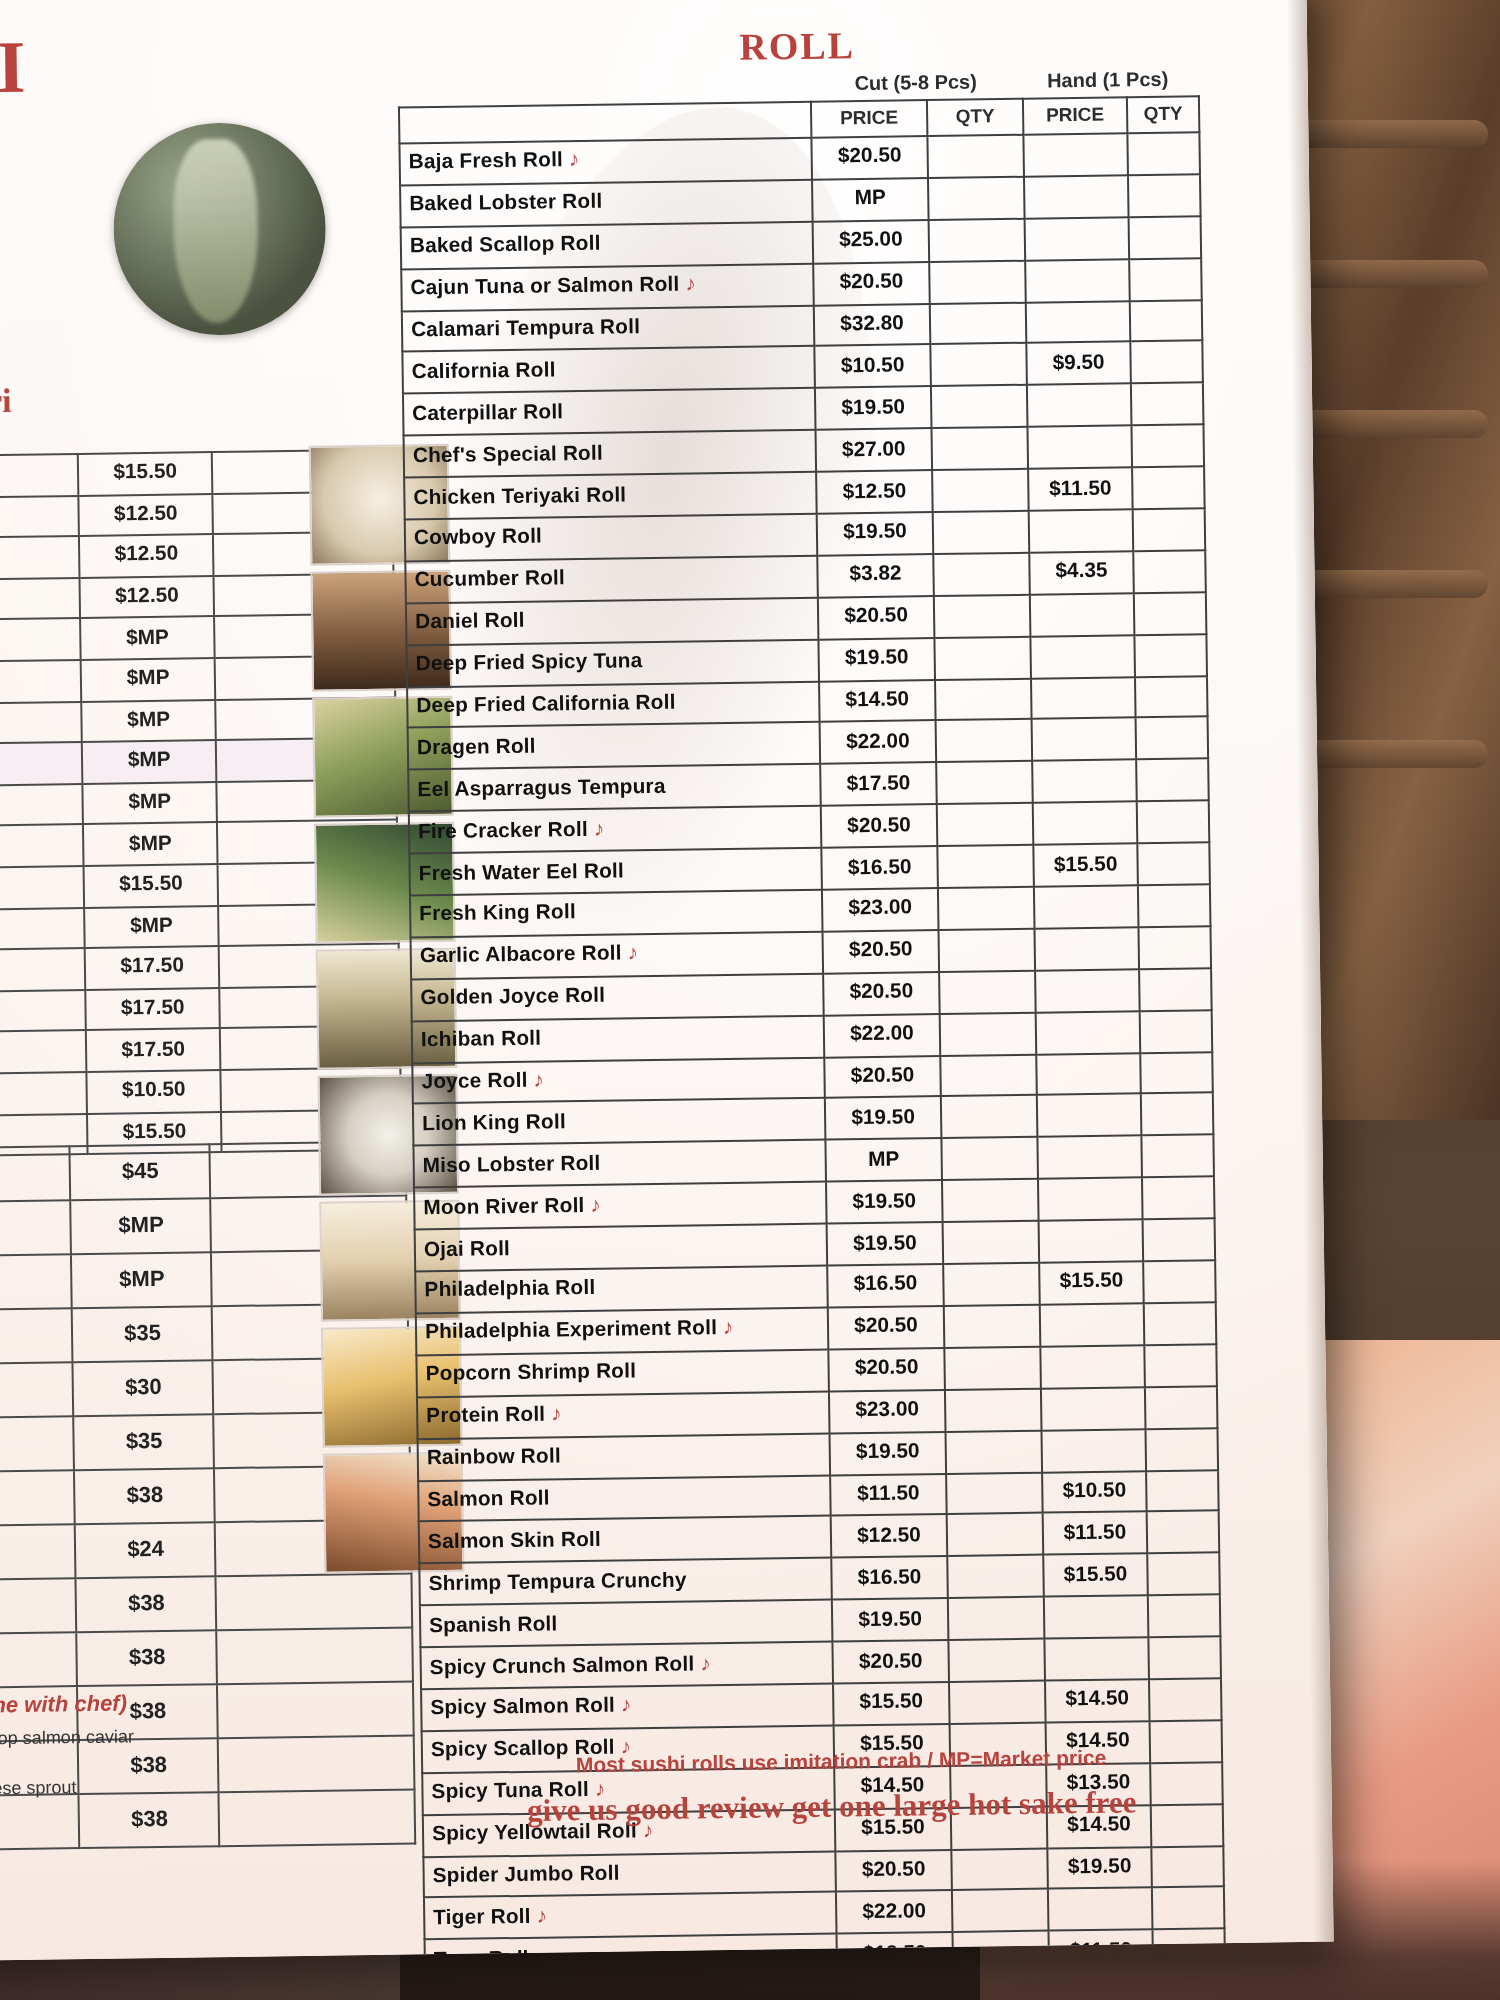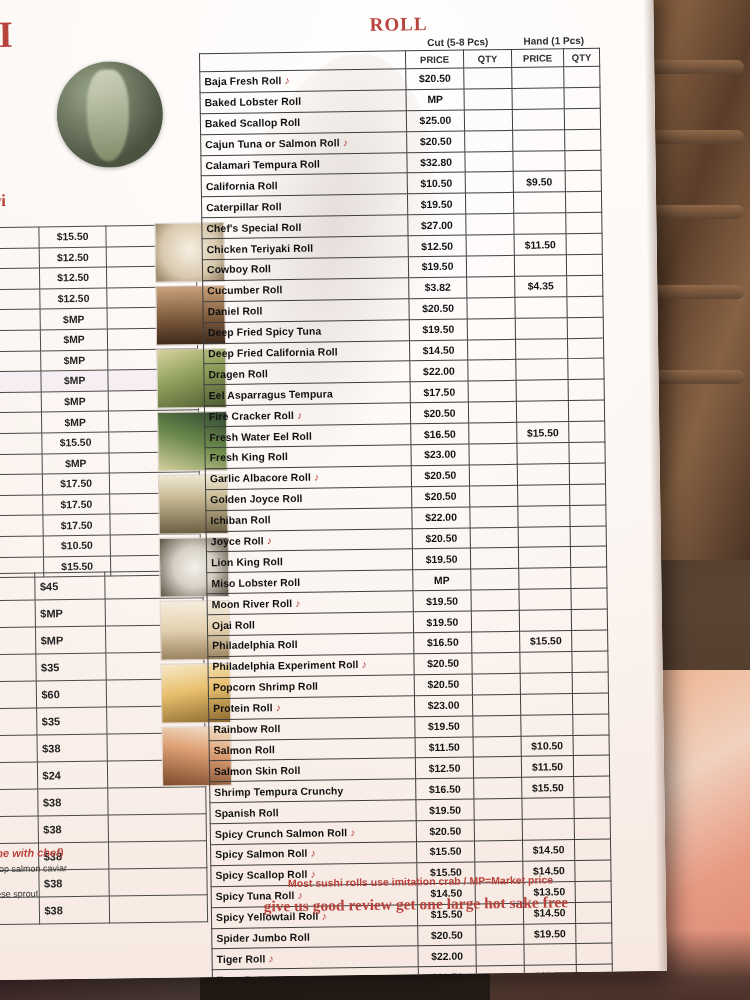--- a/index.html
+++ b/index.html
@@ -112,21 +112,21 @@
   .ltable td.name{width:126px;font-weight:bold;font-size:10px;}
   .ltable td.price{width:60px;text-align:center;font-weight:bold;}
   .ltable td.qty{width:84px;}
   .ltable tr.shade td{background:#f6eef2;}
   .ltable2{
     position:absolute;left:122px;top:578px;width:300px;
     border-collapse:collapse;font-size:11px;color:#222;
   }
   .ltable2 td{border:1px solid #4a4a4a;height:26px;padding:0 4px;}
   .ltable2 td.n{width:126px;font-weight:bold;font-size:10px;}
-  .ltable2 td.p{width:62px;font-weight:bold;}
+  .ltable2 td.p{width:62px;text-align:center;font-weight:bold;}
   .ltable2 td.q{width:92px;}
 
   .lfoot-title{
     position:absolute;left:120px;top:852px;font-size:11px;font-weight:bold;color:#b8423c;font-style:italic;
   }
   .lfoot{
     position:absolute;left:126px;top:868px;font-size:9px;color:#333;line-height:12.4px;
   }
 
   
@@ -325,21 +325,21 @@
             <td class="p">$MP</td>
             <td class="q"></td>
           </tr>
           <tr>
             <td class="n">10pc</td>
             <td class="p">$35</td>
             <td class="q"></td>
           </tr>
           <tr>
             <td class="n">0pc</td>
-            <td class="p">$60</td>
+            <td class="p">$30</td>
             <td class="q"></td>
           </tr>
           <tr>
             <td class="n">0pc</td>
             <td class="p">$35</td>
             <td class="q"></td>
           </tr>
           <tr>
             <td class="n">pc</td>
             <td class="p">$38</td>

